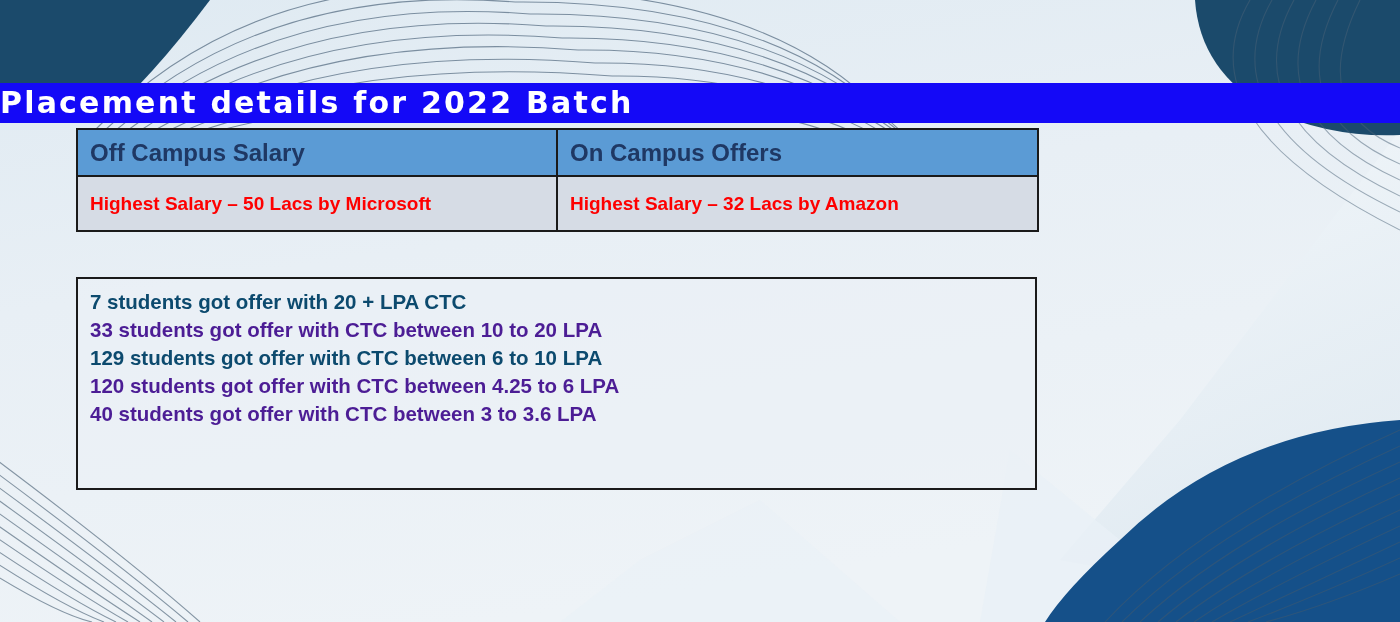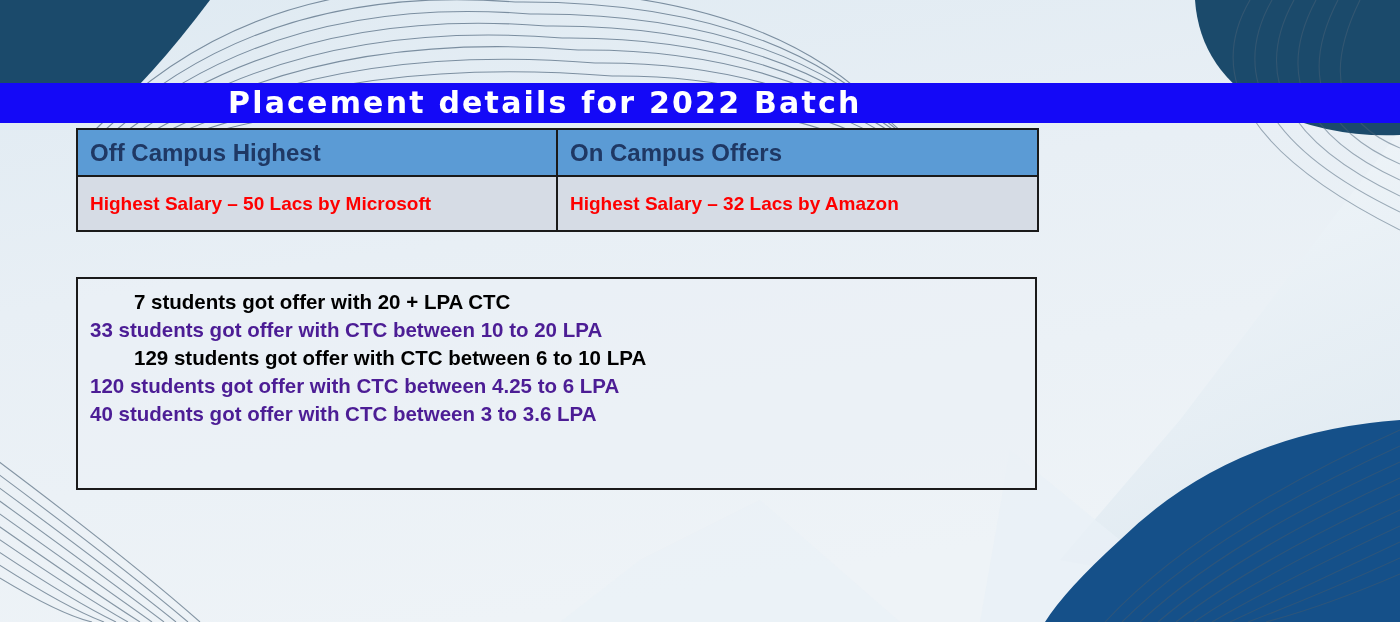--- a/index.html
+++ b/index.html
@@ -22,21 +22,20 @@
     background:#1409f7;
     z-index:5;
     display:flex; align-items:center;
   }
   #title-text {
     color:#ffffff;
     font-family:"DejaVu Sans", sans-serif;
     font-size:30px;
     font-weight:bold;
     letter-spacing:2.2px;
-    margin-left:228px;
     white-space:nowrap;
     line-height:1;
   }
 
   
   #offers-table {
     position:absolute;
     left:76px; top:128px;
     width:961px;
     z-index:4;
@@ -97,21 +96,21 @@
     text-underline-offset:2px;
     line-height:1.28;
     margin-bottom:1px;
   }
   .ctc-line {
     font-size:20.5px;
     font-weight:bold;
     line-height:1.37;
     white-space:nowrap;
   }
-  .ctc-line.red { color:#000000;margin-left:44px; }
+  .ctc-line.red { color:#0c4a6e; }
   .ctc-line.purple { color:#4c1d95; }
 </style>
 </head>
 <body>
 
 <div id="slide-bg">
   <svg id="bg-svg" viewBox="0 0 1400 622" preserveAspectRatio="none">
     <defs>
       <linearGradient id="bgGrad" x1="0" y1="0" x2="0.35" y2="1">
         <stop offset="0%" stop-color="#dfeaf2"></stop>
@@ -207,21 +206,21 @@
   <span id="title-text">Placement details for 2022 Batch</span>
 </div>
 
 <table id="offers-table">
   <colgroup>
       <col class="c1">
       <col class="c2">
     </colgroup>
   <thead>
     <tr>
-      <th class="hdr-cell">Off Campus Highest</th>
+      <th class="hdr-cell">Off Campus Salary</th>
       <th class="hdr-cell">On Campus Offers</th>
     </tr>
   </thead>
   <tbody>
     <tr class="row-highest">
       <td>
         <span class="txt-red">Highest Salary – 50 Lacs by Microsoft</span>
       </td>
       <td>
         <span class="txt-red">Highest Salary – 32 Lacs by Amazon</span>

